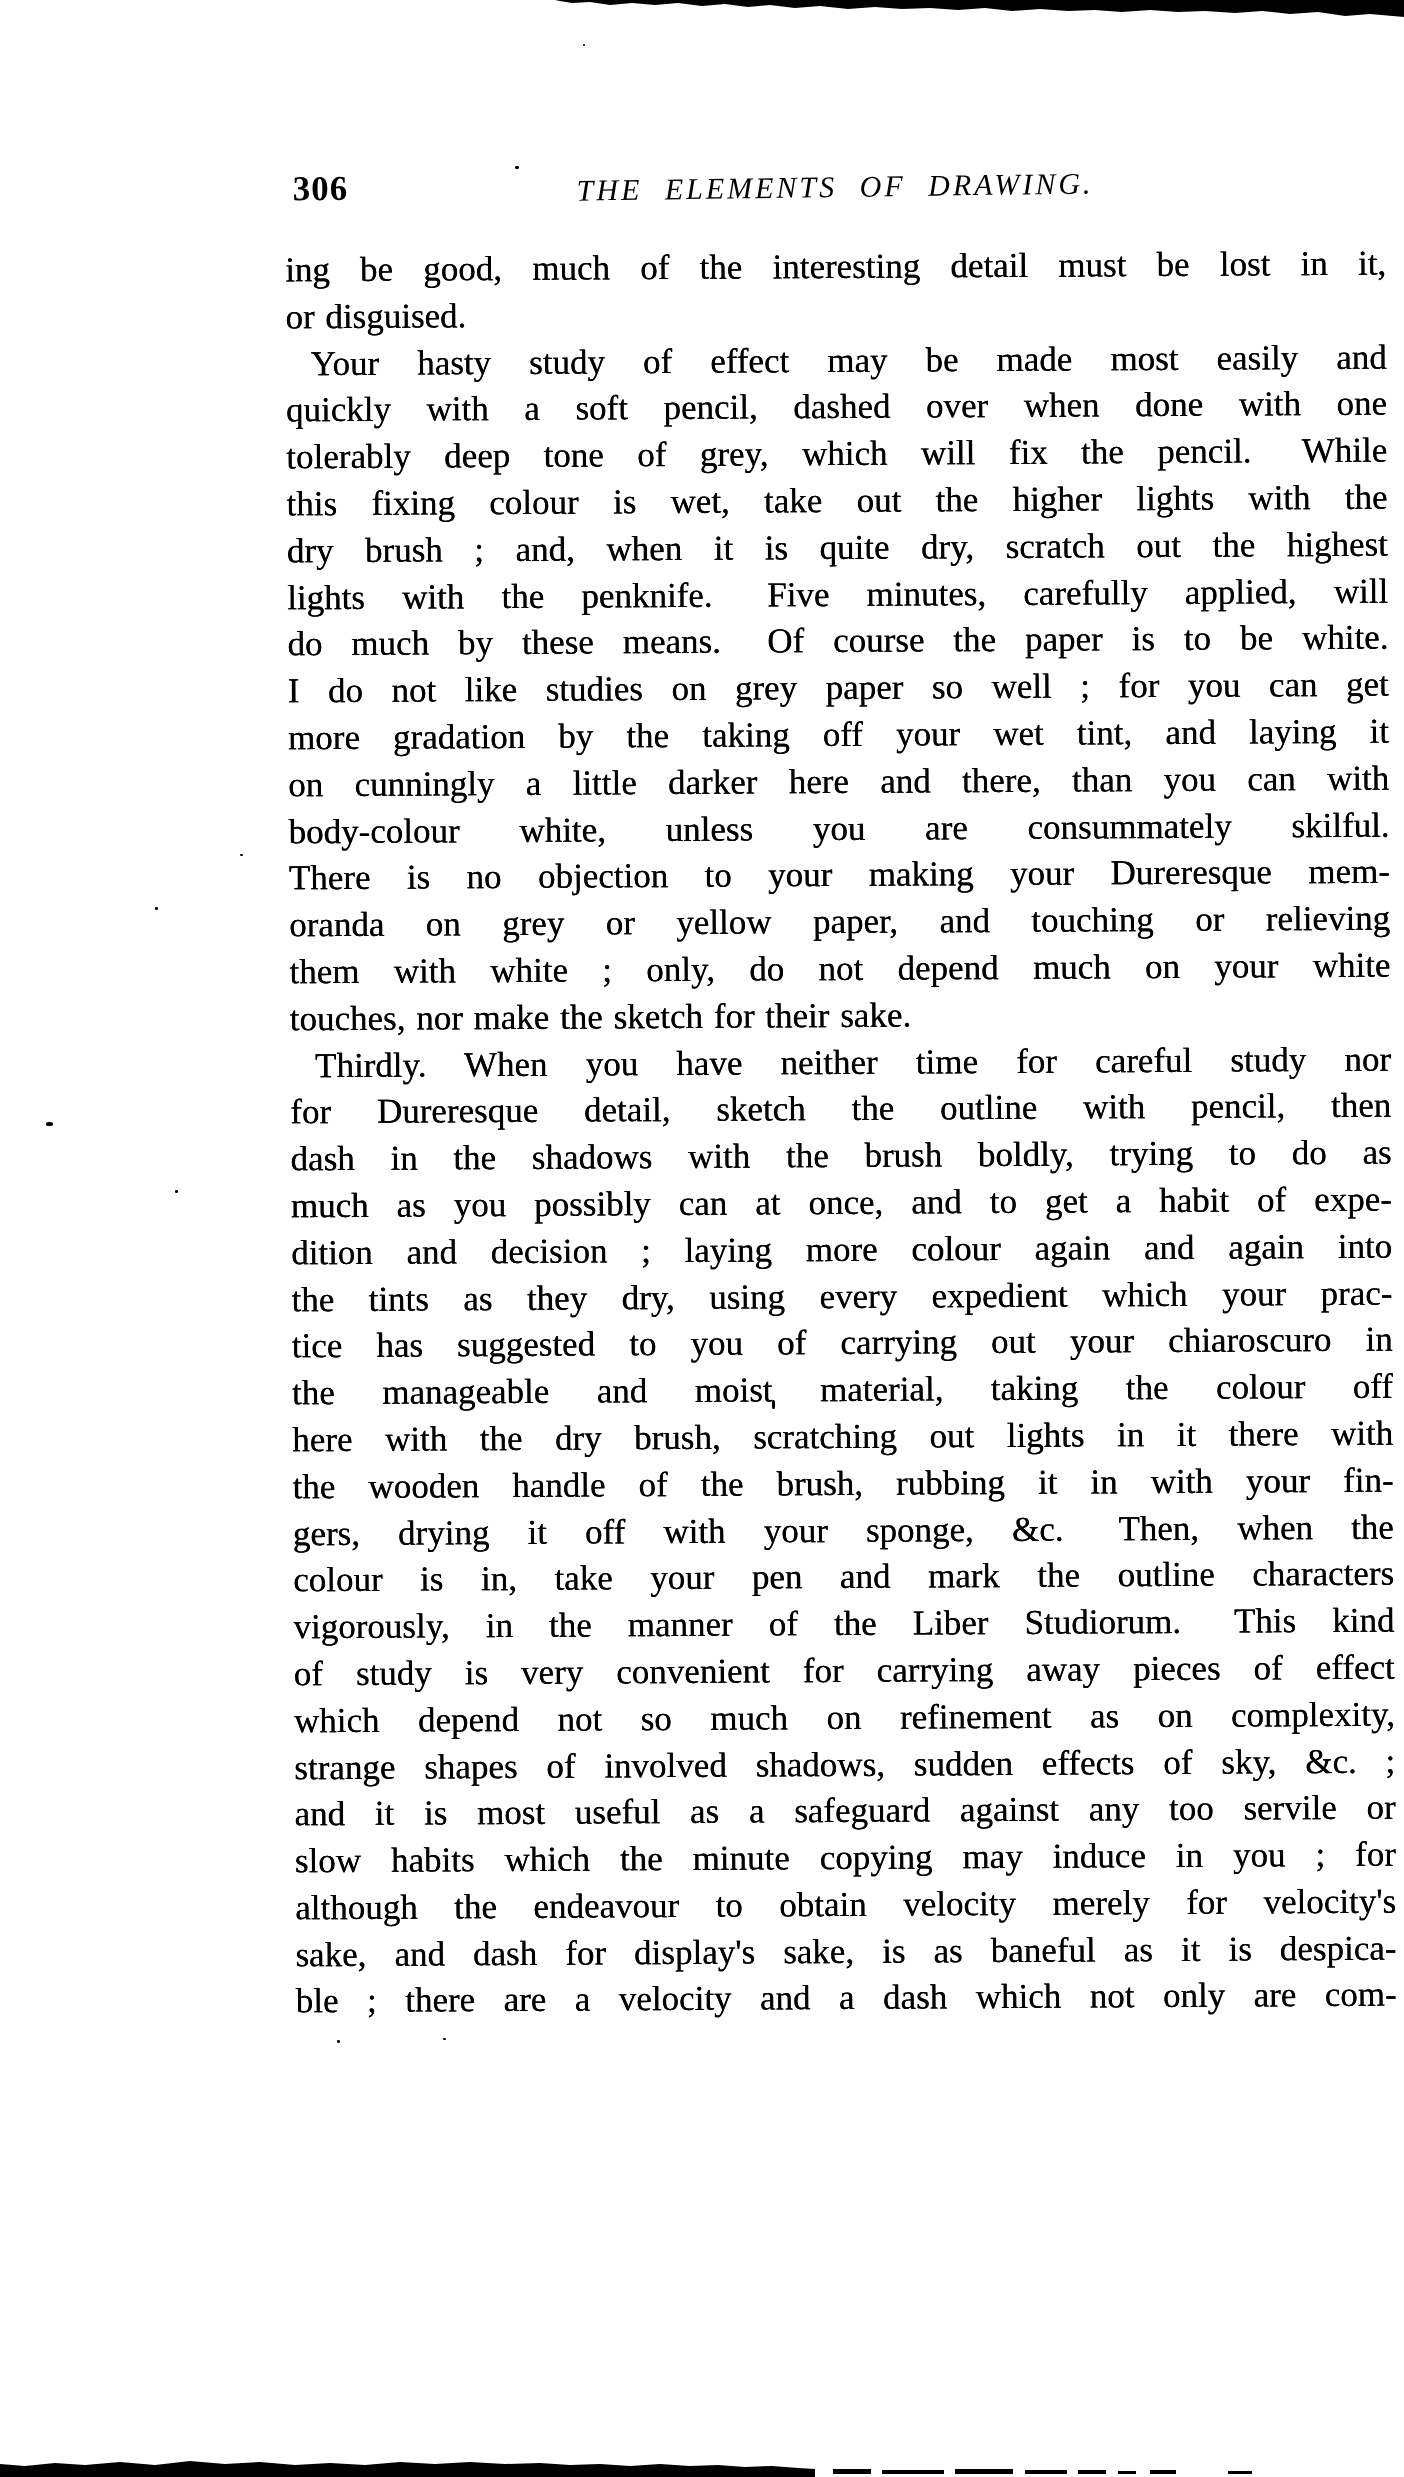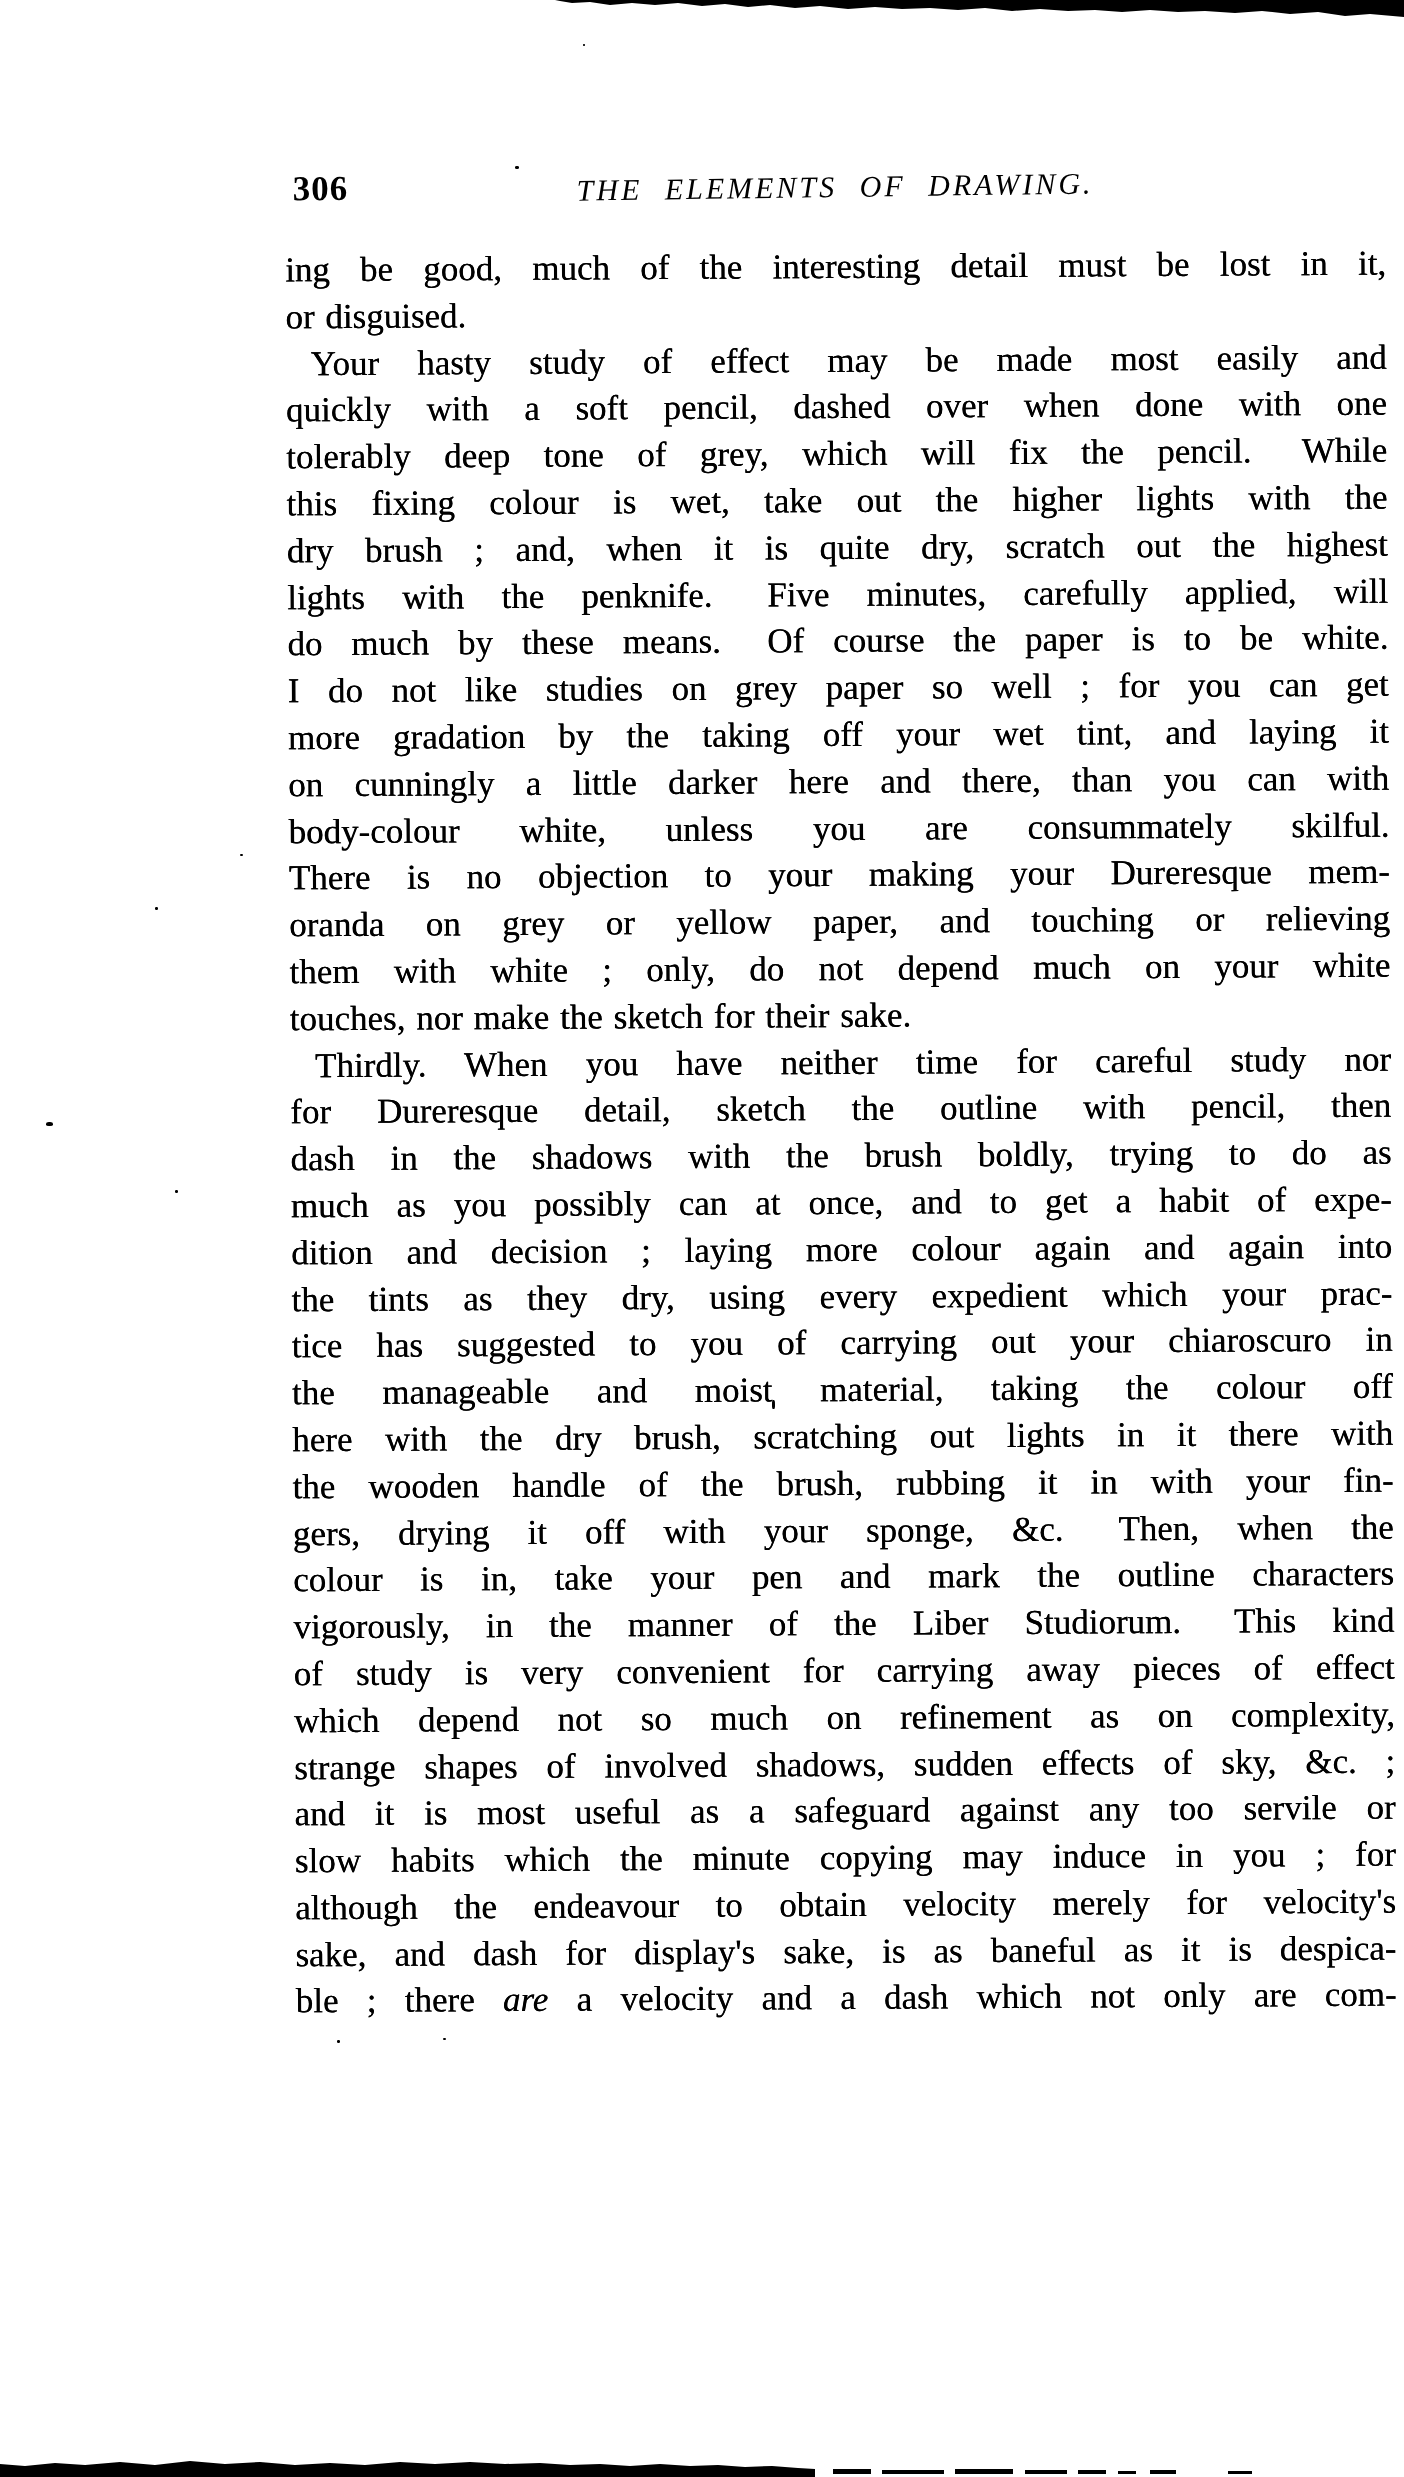--- a/index.html
+++ b/index.html
@@ -50,21 +50,21 @@
     top: 244px;
     width: 1101px;
     font-size: 35px;
     line-height: 46.8px;
     word-spacing: 2px;
     text-shadow: 0.3px 0 currentColor;
   }
   .line { text-align: justify; text-align-last: justify; }
   .line.no-just { text-align: left; text-align-last: left; }
   .line.indent { text-indent: 25px; }
-  .italic { font-style: italic; }
+  .italic { }
   .speck { position: absolute; background: #000; border-radius: 40%; }
   svg.edge { position: absolute; display: block; }
 </style>
 </head>
 <body>
 
 <div class="page">
 
   <svg class="edge" style="left:0; top:0;" width="1404" height="20" viewBox="0 0 1404 20">
     <polygon fill="#000" points="555,0 1404,0 1404,17 1370,14 1345,16 1318,12 1290,14 1262,11 1235,13 1205,11 1178,12 1150,10 1122,12 1095,10 1068,11 1040,9 1012,11 985,8 958,10 930,8 902,9 875,7 848,9 820,6 795,8 770,5 748,7 725,4 702,6 678,3 655,5 632,3 610,5 590,2 572,3 560,1"></polygon>

